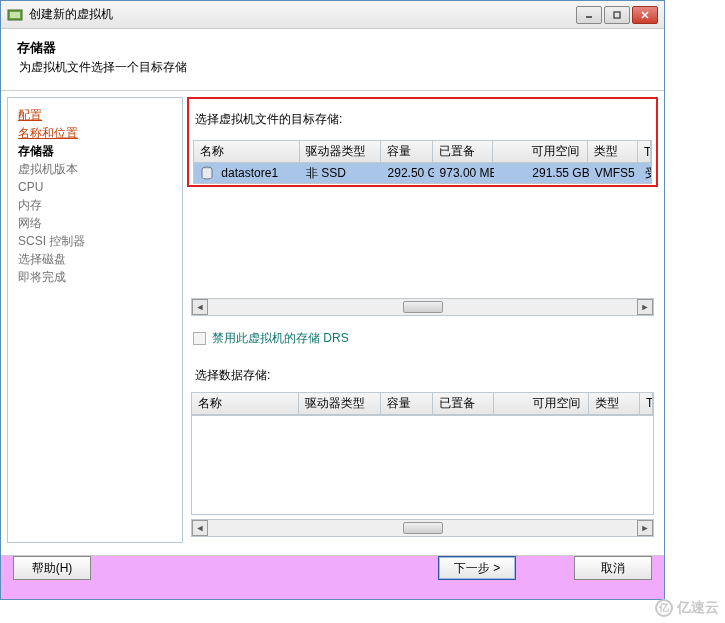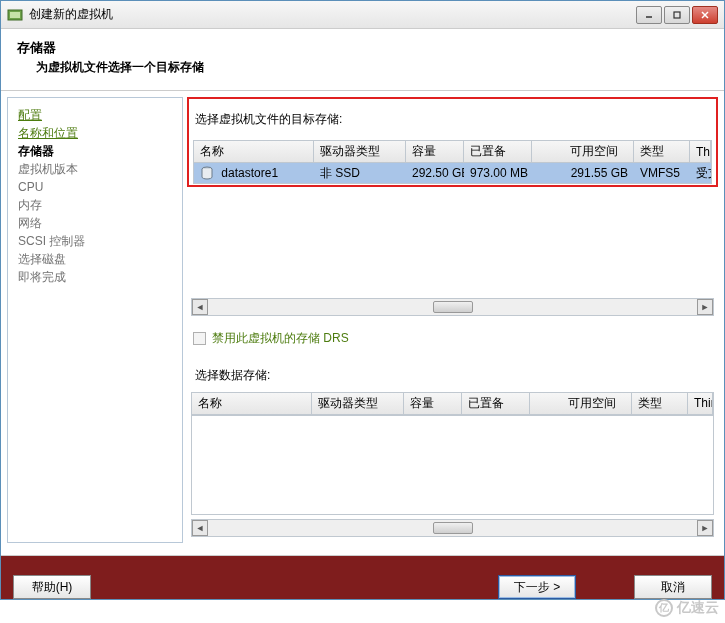--- a/index.html
+++ b/index.html
@@ -1,52 +1,52 @@
 <!DOCTYPE html>
 <html><head>
   <meta charset="utf-8">
   <style>
     * { box-sizing: border-box; margin: 0; padding: 0; }
     body { font-family: Tahoma, "Microsoft YaHei", sans-serif; font-size: 12px; background: #fff; color: #000; }
-    .window { width: 725px; height: 600px; border: 1px solid #5b8fb9; background: #fff; position: relative; }
+    .window { width: 665px; height: 600px; border: 1px solid #5b8fb9; background: #fff; position: relative; }
     .titlebar { height: 28px; background: linear-gradient(#f7f7f7, #e6e6e6); border-bottom: 1px solid #ccc; display: flex; align-items: center; padding: 0 6px; }
     .titlebar-icon { width: 16px; height: 16px; margin-right: 6px; }
     .titlebar-text { flex: 1; font-size: 12px; }
     .win-buttons { display: flex; gap: 2px; }
     .win-btn { width: 26px; height: 18px; border: 1px solid #888; background: linear-gradient(#f0f0f0,#d8d8d8); display: flex; align-items: center; justify-content: center; font-size: 10px; cursor: default; border-radius:2px;}
     .win-btn.close { background: linear-gradient(#e48a83,#cd3f2f); color: #fff; border-color:#a03020;}
     .header-area { padding: 10px 16px 14px; border-bottom: 1px solid #ccc; }
     .header-title { font-weight: bold; font-size: 13px; }
-    .header-sub { margin-left: 19px; margin-top: 2px; font-size: 12px; font-weight: bold; }
+    .header-sub { margin-left: 2px; margin-top: 2px; font-size: 12px; }
     .body-area { display: flex; height: 458px; }
     .sidebar { width: 176px; border: 1px solid #b8c8d8; margin: 6px 0 6px 6px; padding: 8px 10px; background:#fff; overflow:hidden;}
     .sidebar li { list-style: none; line-height: 18px; font-size: 12px; }
-    .sidebar li.link a { color: #4d7c0f; text-decoration: underline; cursor: pointer; }
+    .sidebar li.link a { color: #c2410c; text-decoration: underline; cursor: pointer; }
     .sidebar li.current { font-weight: bold; }
     .sidebar li.disabled { color: #737373; }
     .main { flex: 1; margin: 6px 6px 6px 4px; display:flex; flex-direction:column; overflow:hidden;}
     .highlight-box { border: 2px solid #e02020; padding-bottom:1px; }
     .section-label { padding: 12px 6px; font-size:12px; }
     .table-wrap { border: 1px solid #c0c8d0; margin: 0 4px; }
     .grid-head { display:flex; background: linear-gradient(#f6f6f6,#e6e6e6); border-bottom:1px solid #c0c8d0; font-size:12px; height:22px; align-items:center;}
     .grid-head .col { border-right:1px solid #c0c8d0; padding:0 6px; overflow:hidden; white-space:nowrap; height:100%; display:flex; align-items:center;}
     .grid-row { display:flex; font-size:12px; height:20px; align-items:center; }
     .grid-row.selected { background:#a9c5e8; }
     .grid-row .col { padding:0 6px; overflow:hidden; white-space:nowrap; }
     .c-name{width:120px;} .c-drive{width:92px;} .c-cap{width:58px; text-align:right;} .c-prov{width:68px;} .c-free{width:70px; text-align:right;margin-left:32px;} .c-type{width:56px;} .c-thin{flex:1;}
     .ds-icon{width:14px;height:14px;display:inline-block;vertical-align:middle;margin-right:4px;}
     .scroll-h { height:18px; background:#efefef; border:1px solid #c0c8d0; margin:4px 4px 6px; display:flex; align-items:center; }
     .scroll-h .thumb{ height:12px; background:linear-gradient(#f0f0f0,#cfcfcf); border:1px solid #999; border-radius:2px; margin:0 auto; width:40px;}
     .scroll-h .arrow{width:16px;height:16px;border:1px solid #999;background:#e8e8e8;display:flex;align-items:center;justify-content:center;font-size:9px;color:#555;}
     .mid-area{ padding:8px 6px 4px; }
-    .checkbox-row{ display:flex; align-items:center; gap:6px; color:#4d7c0f; font-size:12px;}
+    .checkbox-row{ display:flex; align-items:center; gap:6px; color:#0f766e; font-size:12px;}
     .checkbox-box{ width:13px;height:13px;border:1px solid #b0b0b0; background:#f4f4f4;}
     .sub-label{ margin-top:20px; font-size:12px; padding-left:2px;}
     .empty-body{ height:110px; border:1px solid #c0c8d0; border-top:none; margin:0 4px;}
-    .bottom-buttons { position:absolute; left:0; right:0; bottom:0; height:44px; border-top:1px solid #ccc; display:flex; align-items:flex-end; padding:0 12px; gap:24px; background:#7f1d1d;}
+    .bottom-buttons { position:absolute; left:0; right:0; bottom:0; height:44px; border-top:1px solid #ccc; display:flex; align-items:flex-start; padding:0 12px; gap:24px; background:#f0abfc;}
     .spacer{flex:1;}
     .btn { min-width:78px; height:24px; border:1px solid #888; background:linear-gradient(#fff,#e6e6e6); font-size:12px; padding:0 12px; cursor:default;}
     .btn.primary{ border:1px solid #2c5aa0; box-shadow:0 0 0 1px #9bbce4 inset;}
     .watermark{position:absolute;right:6px;bottom:6px;font-size:14px;color:#c8c8c8;display:flex;align-items:center;gap:4px;font-weight:bold; pointer-events:none;}
     .watermark .circ{width:18px;height:18px;border:2px solid #c8c8c8;border-radius:50%;display:flex;align-items:center;justify-content:center;font-size:10px;}
     .table2-wrap{border:1px solid #c0c8d0;margin:4px 4px 0;}
   </style>
 </head>
 <body>
 

